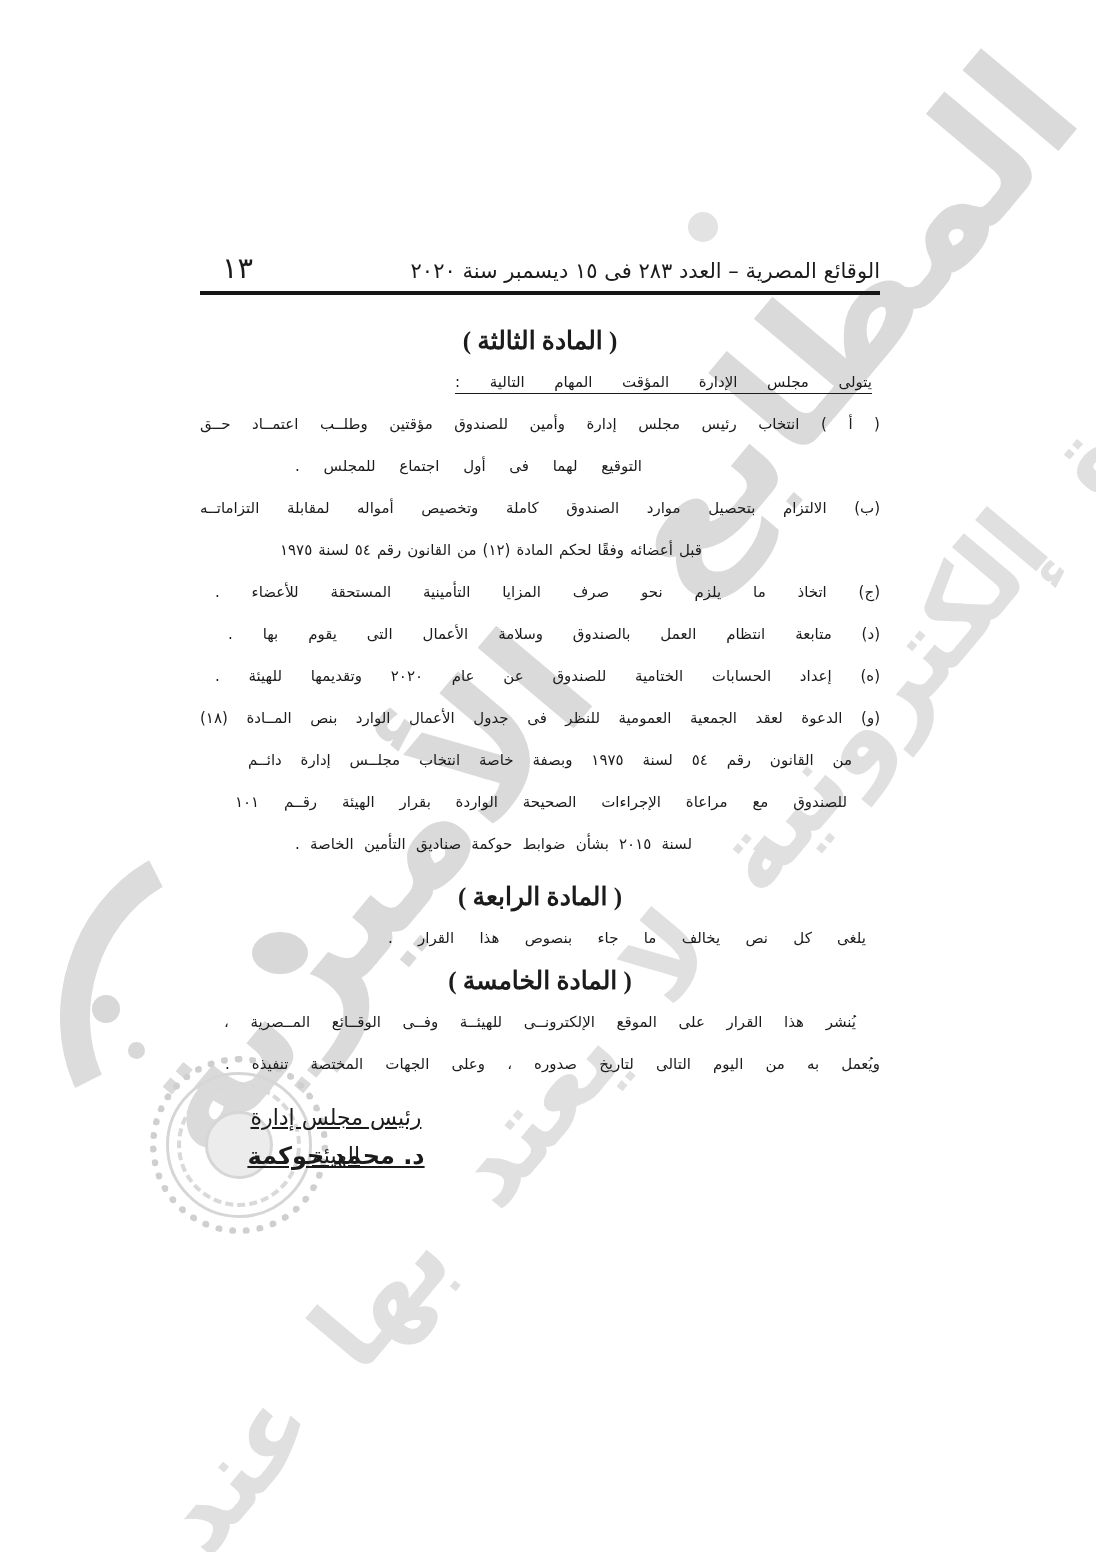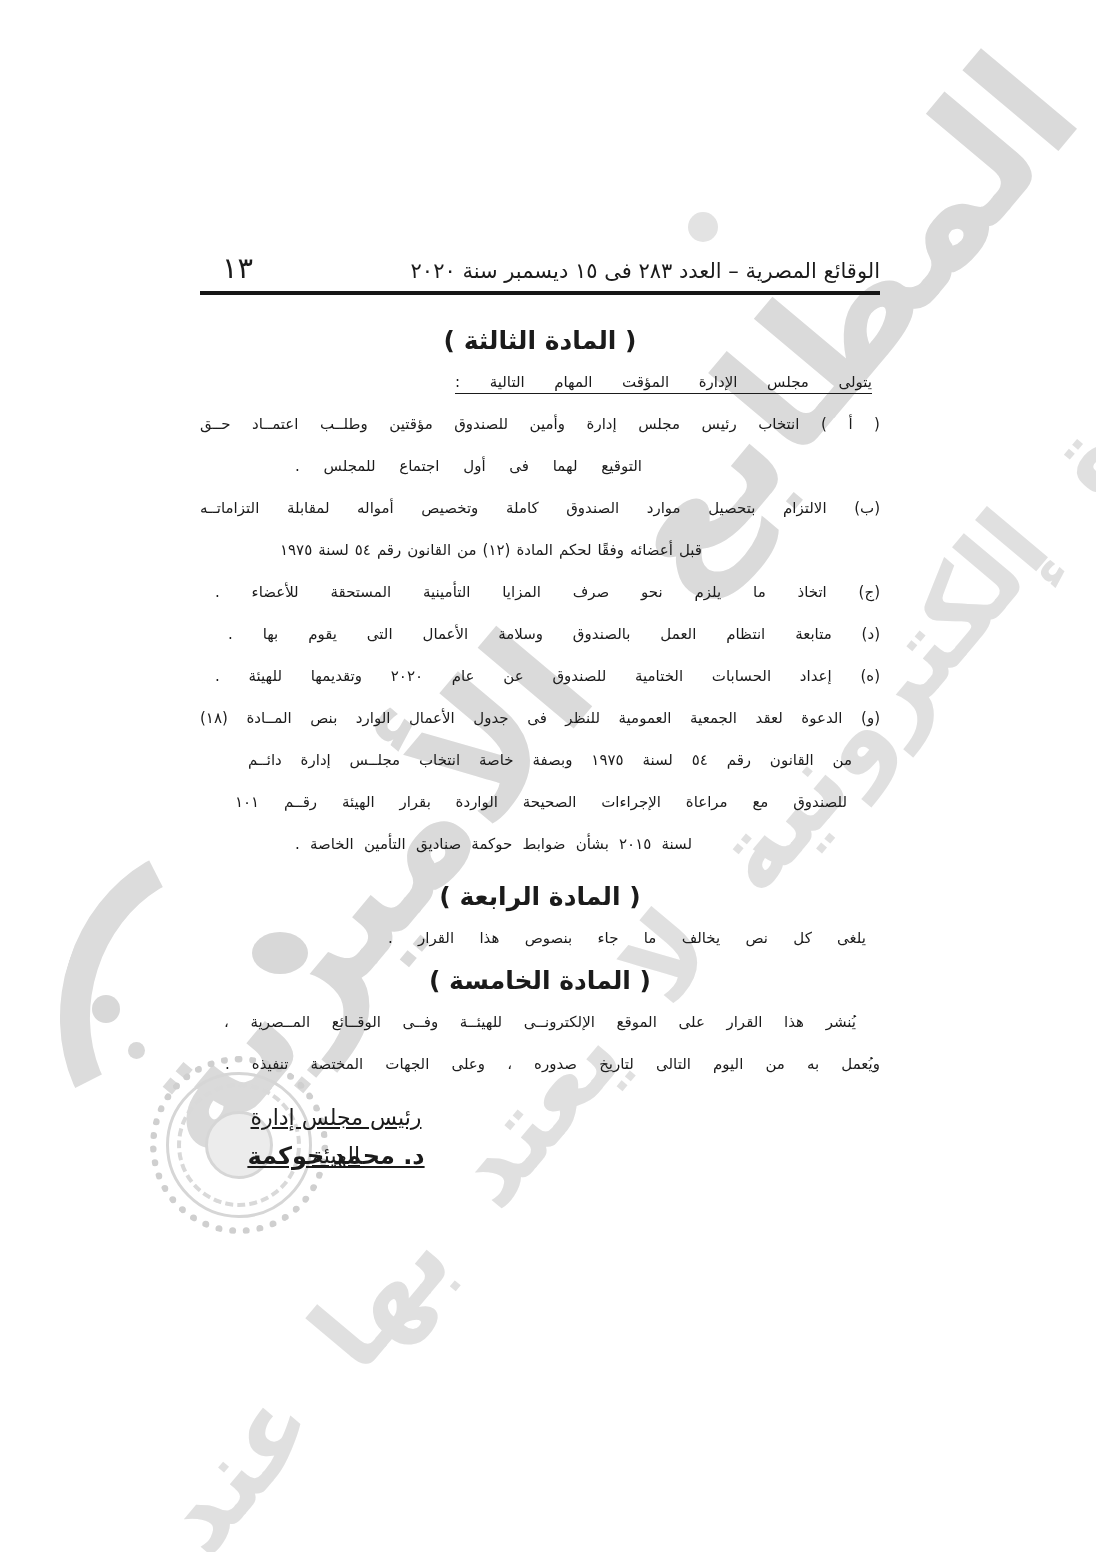--- a/index.html
+++ b/index.html
@@ -67,21 +67,21 @@
   }
   .header-row{
     display:flex;justify-content:space-between;align-items:baseline;
     height:36px;line-height:36px;font-size:21px;
   }
   .page-num{padding-left:22px;font-size:29px;}
   .rule{margin-top:5px;border-bottom:4px solid #161616;}
 
   .art-title{
     margin-top:26px;height:40px;line-height:40px;
-    text-align:center;font-size:25px;font-weight:bold;
+    text-align:center;font-size:25px;font-weight:bold;font-family:Liberation Serif, serif;
   }
   .line{
     height:42px;line-height:42px;font-size:15px;
     text-align:justify;text-align-last:justify;
     overflow:hidden;
   }
   .intro{
     text-decoration:underline;text-underline-offset:6px;
     padding-right:8px;padding-left:255px;
   }

